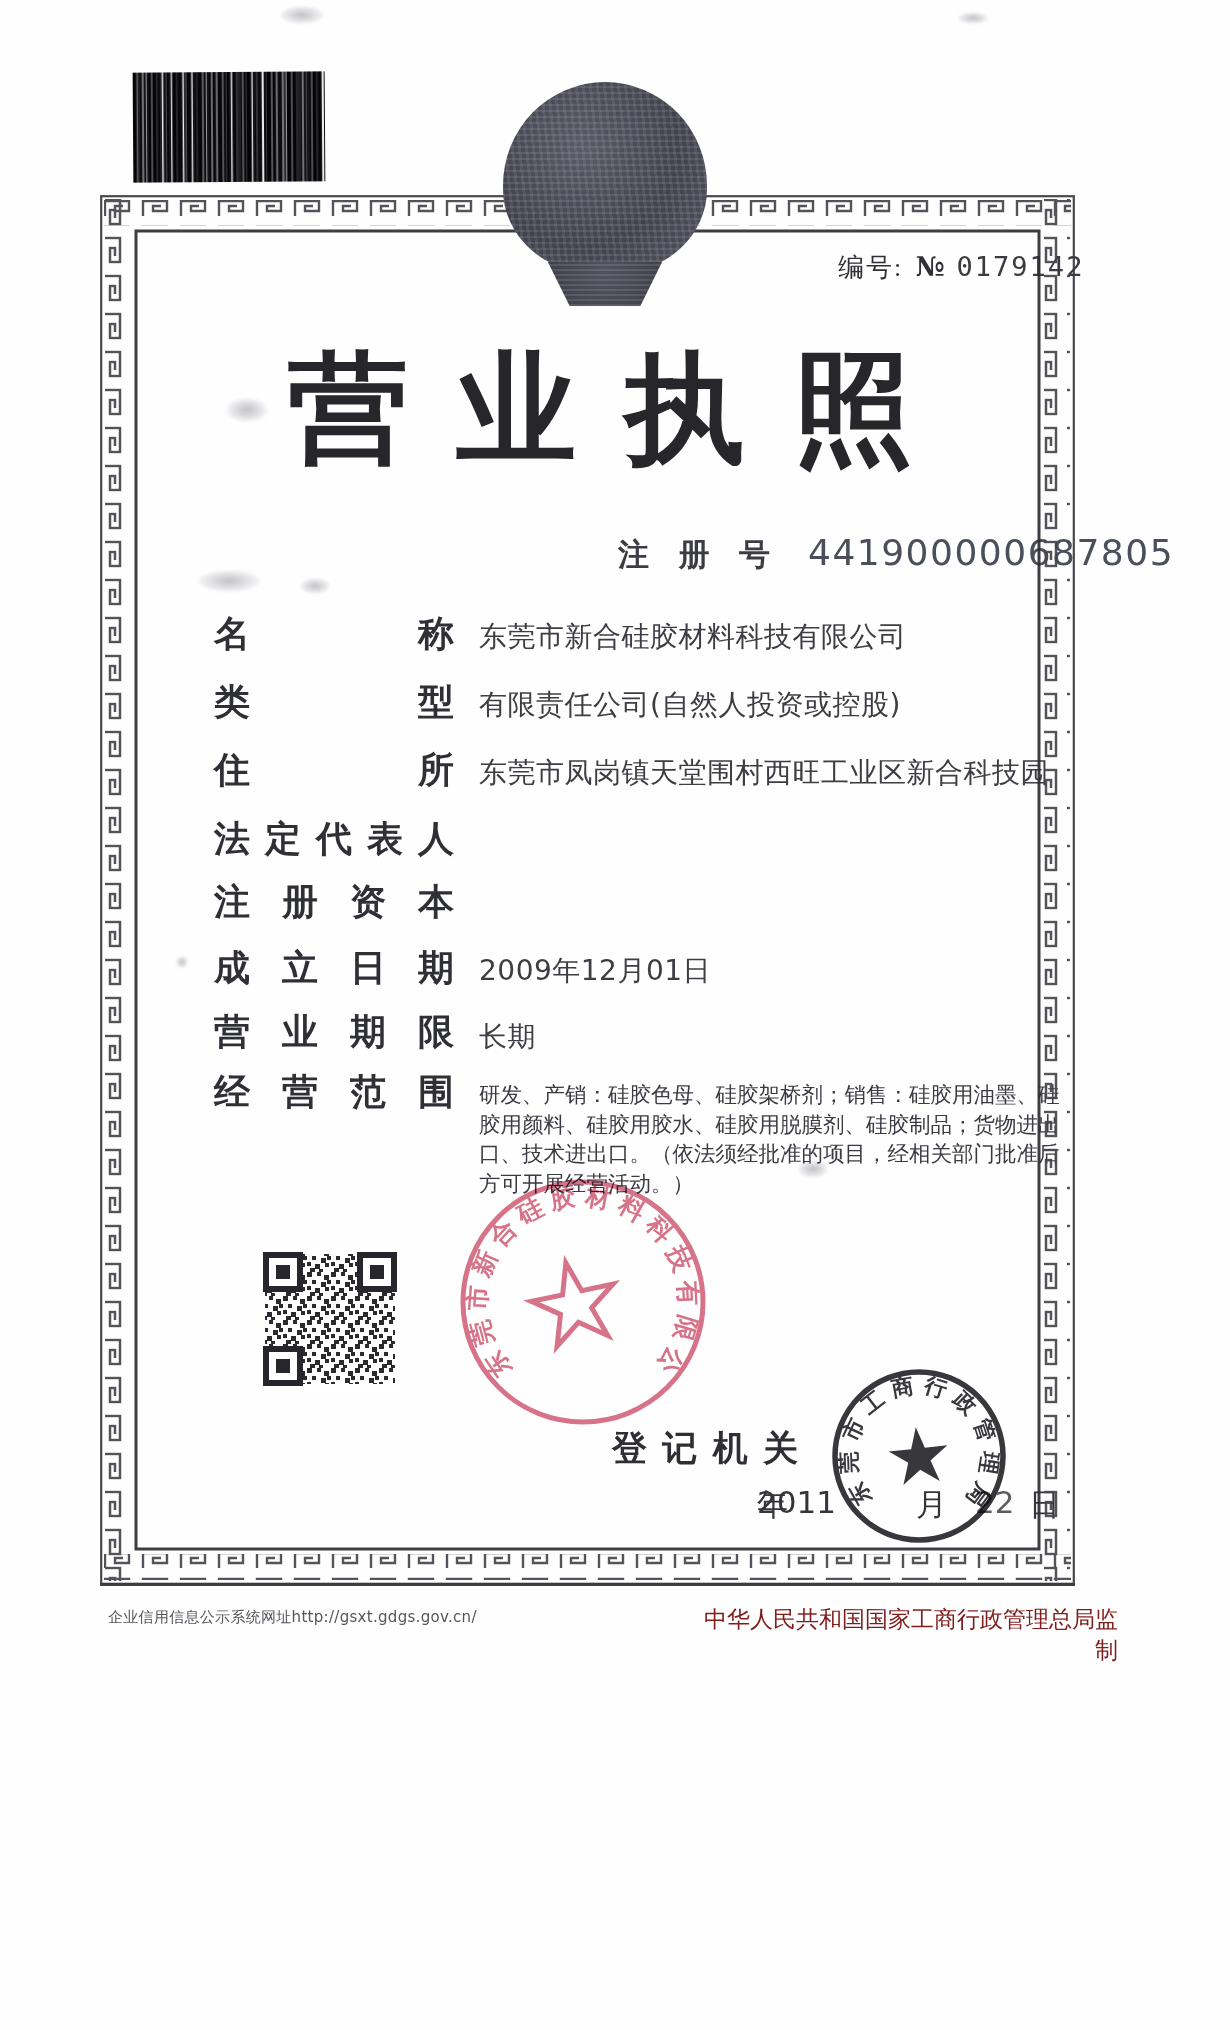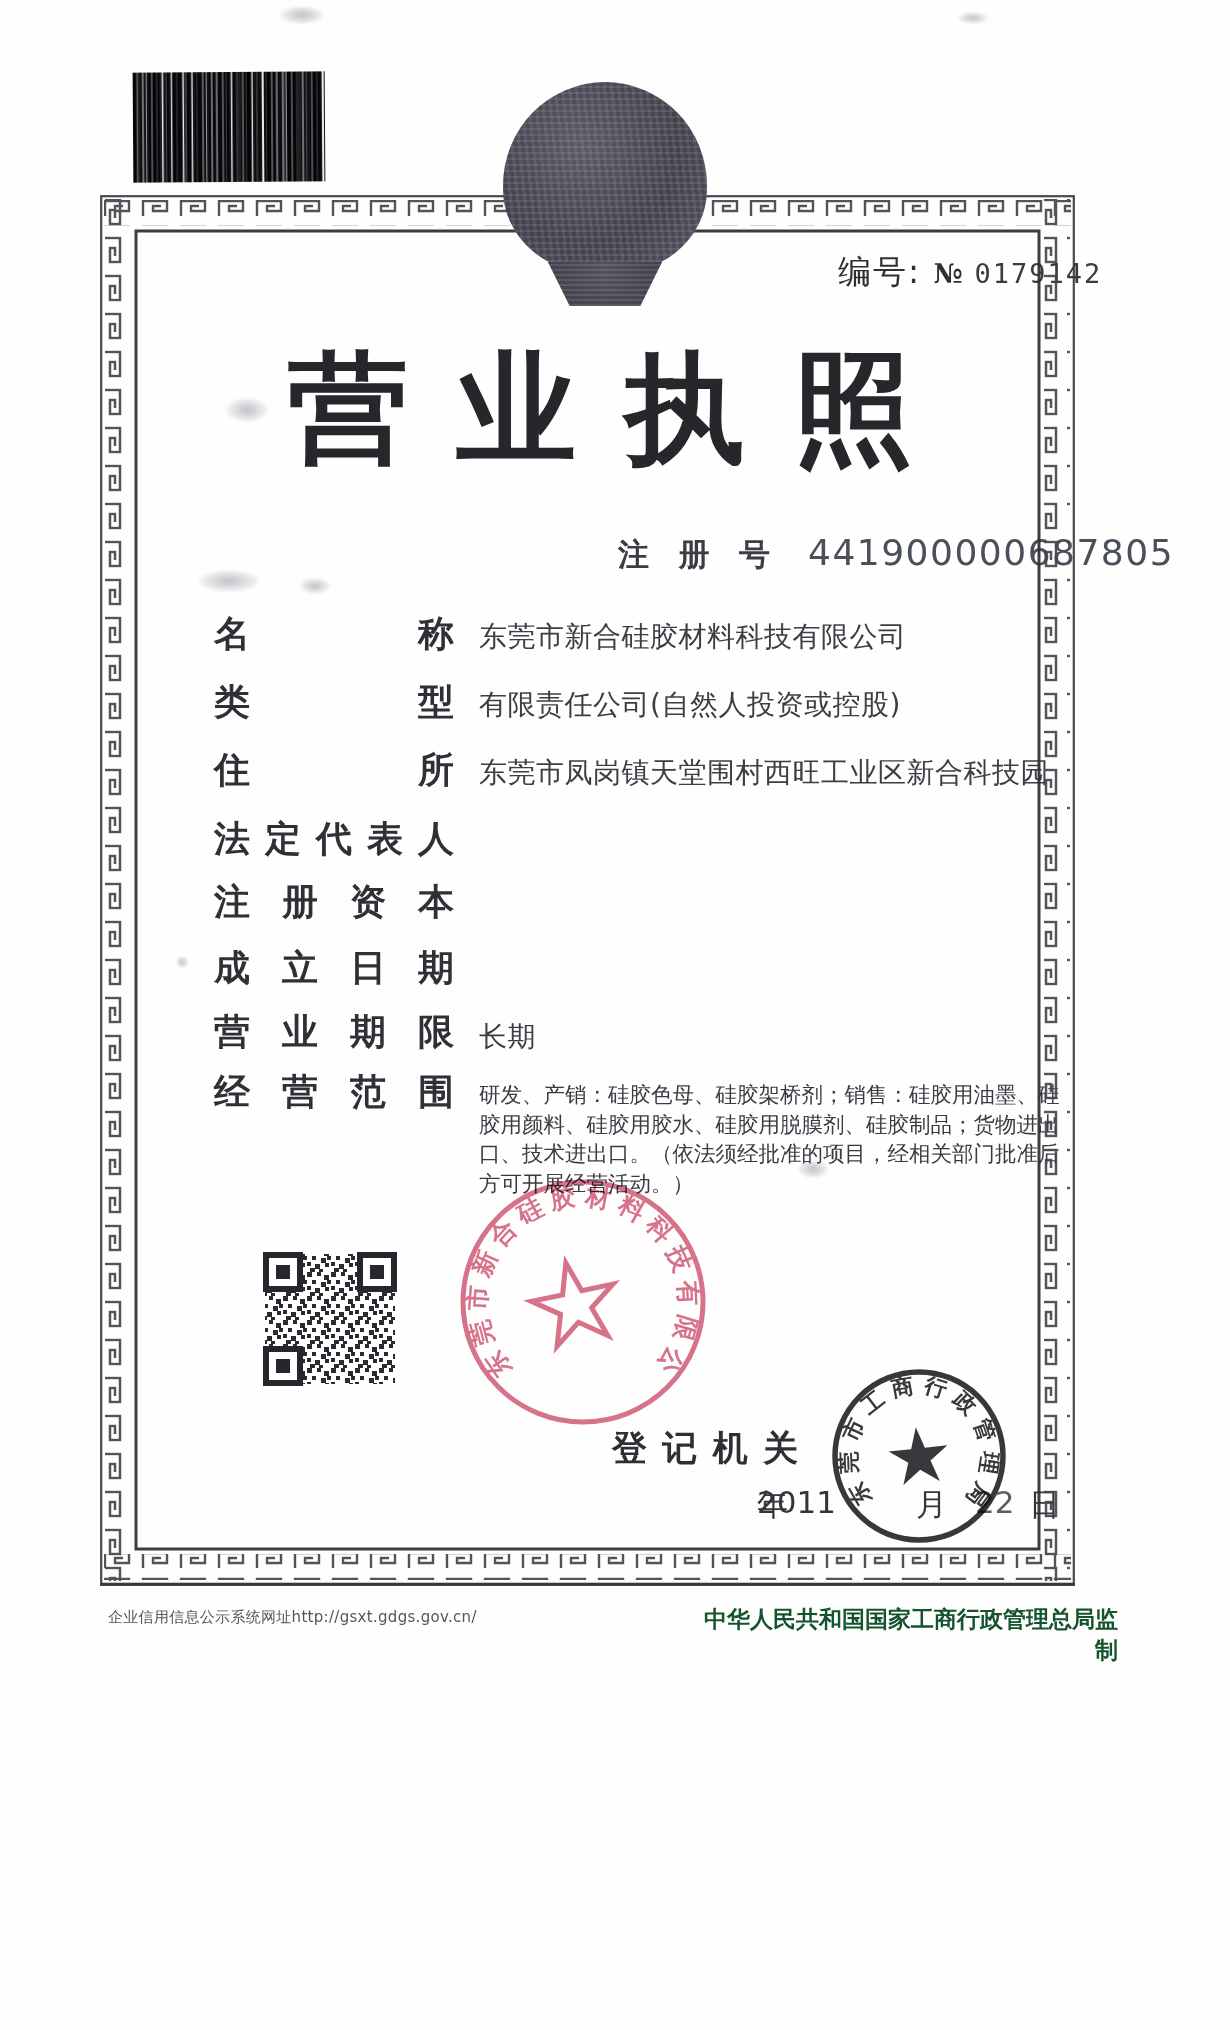--- a/index.html
+++ b/index.html
@@ -46,21 +46,21 @@
     clip-path:polygon(8% 0, 92% 0, 76% 100%, 24% 100%);
     background:
       repeating-linear-gradient(0deg, rgba(235,235,245,0.12) 0 2px, transparent 2px 5px),
       radial-gradient(circle at 50% 20%, #53535f, #42424d 70%);
     filter:blur(0.5px);
     z-index:6;
   }
 
   
   .serial { position:absolute; left:838px; top:250px; display:flex; align-items:baseline; gap:12px; color:#2f2f34; }
-  .serial .lbl { font-size:33px; letter-spacing:2px; }
+  .serial .lbl { font-size:26px; letter-spacing:2px;font-family:Liberation Serif, serif; }
   .serial .sym { font-family:"DejaVu Serif","Liberation Serif",serif; font-size:27px; font-weight:700; }
   .serial .num { font-family:"DejaVu Sans Mono","Liberation Mono",monospace; font-size:27px; letter-spacing:2px; color:#3a3a40; }
 
   
   .title {
     position:absolute; left:288px; top:336px; width:625px; height:148px;
     display:flex; justify-content:space-between; align-items:center;
     font-size:120px; font-weight:900; color:#26262b;
     filter:blur(0.35px);
   }
@@ -97,21 +97,21 @@
   .registry-label {
     position:absolute; left:612px; top:1425px; width:186px;
     display:flex; justify-content:space-between;
     font-size:35px; font-weight:700; color:#2e2e34; filter:blur(0.25px);
   }
   .dateline { position:absolute; left:757px; top:1484px; width:300px; font-size:31px; color:#34343a; }
   .dateline span { position:absolute; top:0; white-space:nowrap; }
 
   
   .footer-left { position:absolute; left:108px; top:1608px; font-size:15px; color:#55555c; letter-spacing:0.3px; }
-  .footer-right { position:absolute; left:700px; top:1604px; width:418px; text-align:right; font-size:23px; font-weight:700; color:#14532d; }
+  .footer-right { position:absolute; left:700px; top:1604px; width:418px; text-align:right; font-size:23px; font-weight:400; color:#7f1d1d; }
 
   .frame-svg { position:absolute; left:100px; top:195px; z-index:2; opacity:0.92; }
 </style>
 </head>
 <body>
 
 <div class="page">
 
   <div class="smudge" style="left:280px; top:6px; width:44px; height:18px;"></div>
   <div class="smudge" style="left:958px; top:12px; width:30px; height:12px;"></div>
@@ -199,20 +199,21 @@
       <span>资</span>
       <span>本</span>
     </div>
 
   <div class="field-label" style="top:944px;">
       <span>成</span>
       <span>立</span>
       <span>日</span>
       <span>期</span>
     </div>
+  <div class="field-value" style="top:952px;">2009年12月01日</div>
 
   <div class="field-label" style="top:1008px;">
       <span>营</span>
       <span>业</span>
       <span>期</span>
       <span>限</span>
     </div>
   <div class="field-value" style="top:1018px;">长期</div>
 
   <div class="field-label" style="top:1068px;">

